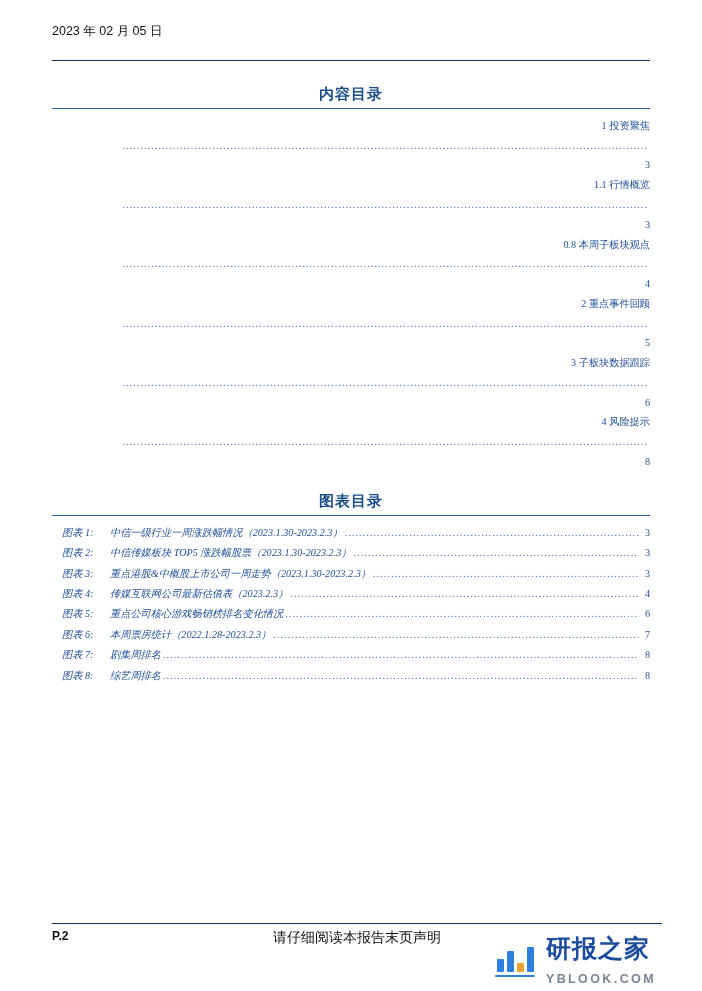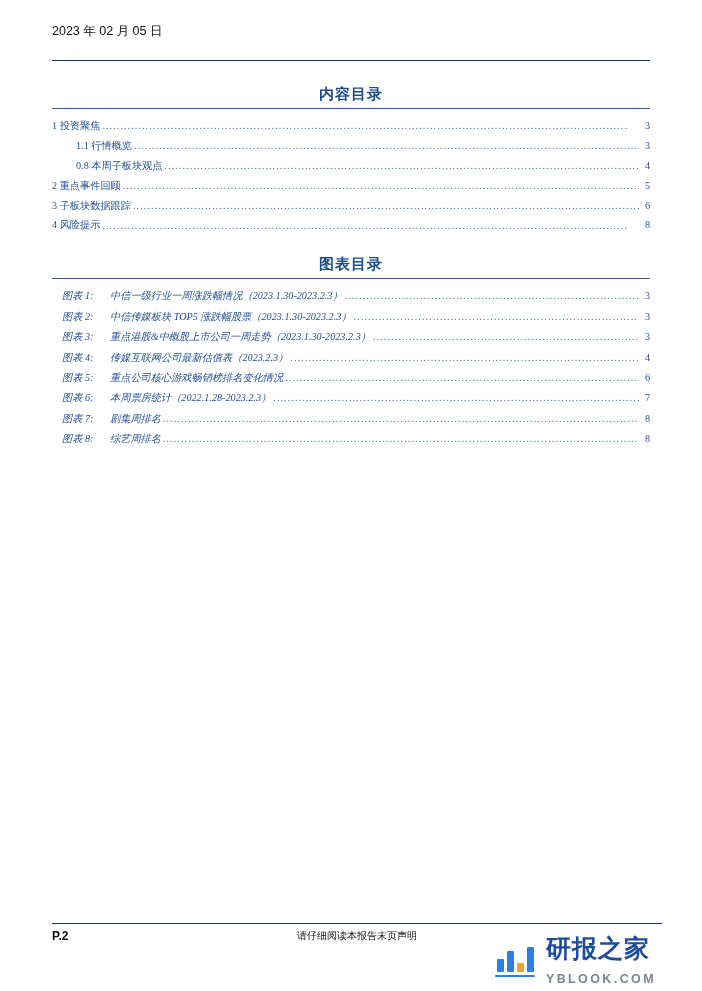--- a/index.html
+++ b/index.html
@@ -111,20 +111,21 @@
     margin: 0;
     padding: 0;
   }
   .toc-row {
     display: flex;
     align-items: flex-end;
     font-size: 10.2px;
     color: #1f4e96;
     line-height: 1.95;
     white-space: nowrap;
+    flex-direction: column;
   }
   .toc-row .label { flex: none; }
   .toc-row .dots {
     flex: 1 1 auto;
     overflow: hidden;
     margin: 0 2px;
     color: #3d6fb0;
     font-size: 10px;
     letter-spacing: 1.1px;
     white-space: nowrap;
@@ -192,21 +193,21 @@
   .footer-page {
     font-family: "Liberation Sans", sans-serif;
     font-size: 12px;
     color: #111;
     font-weight: bold;
   }
   .footer-note {
     position: absolute;
     left: 50%;
     transform: translateX(-50%);
-    font-size: 10px;
+    font-size: 14px;
     color: #111;
     white-space: nowrap;
   }
 
   
   .watermark {
     position: absolute;
     right: 46px;
     bottom: 6px;
     display: flex;

